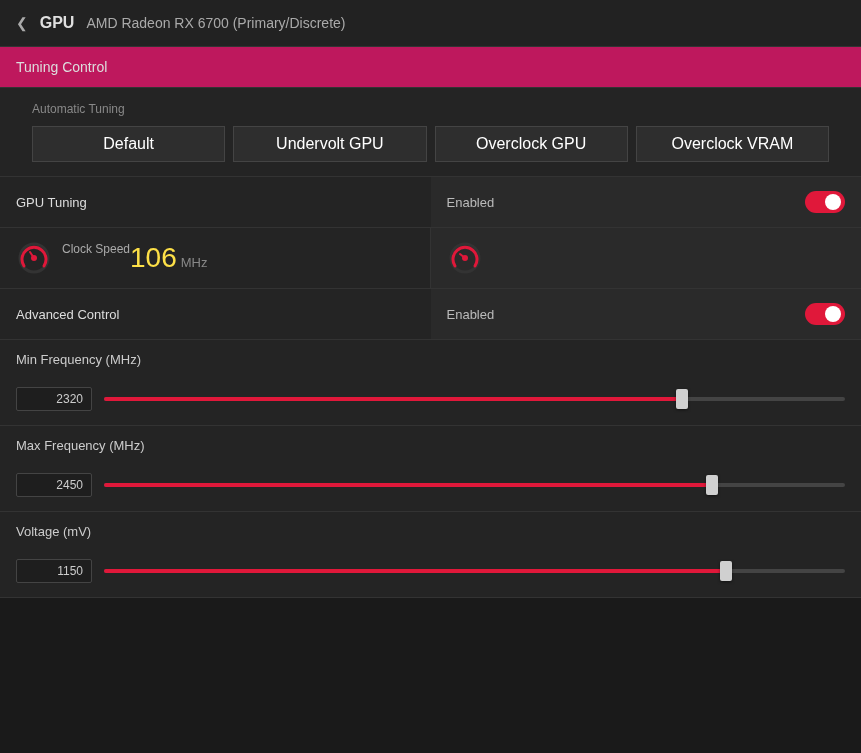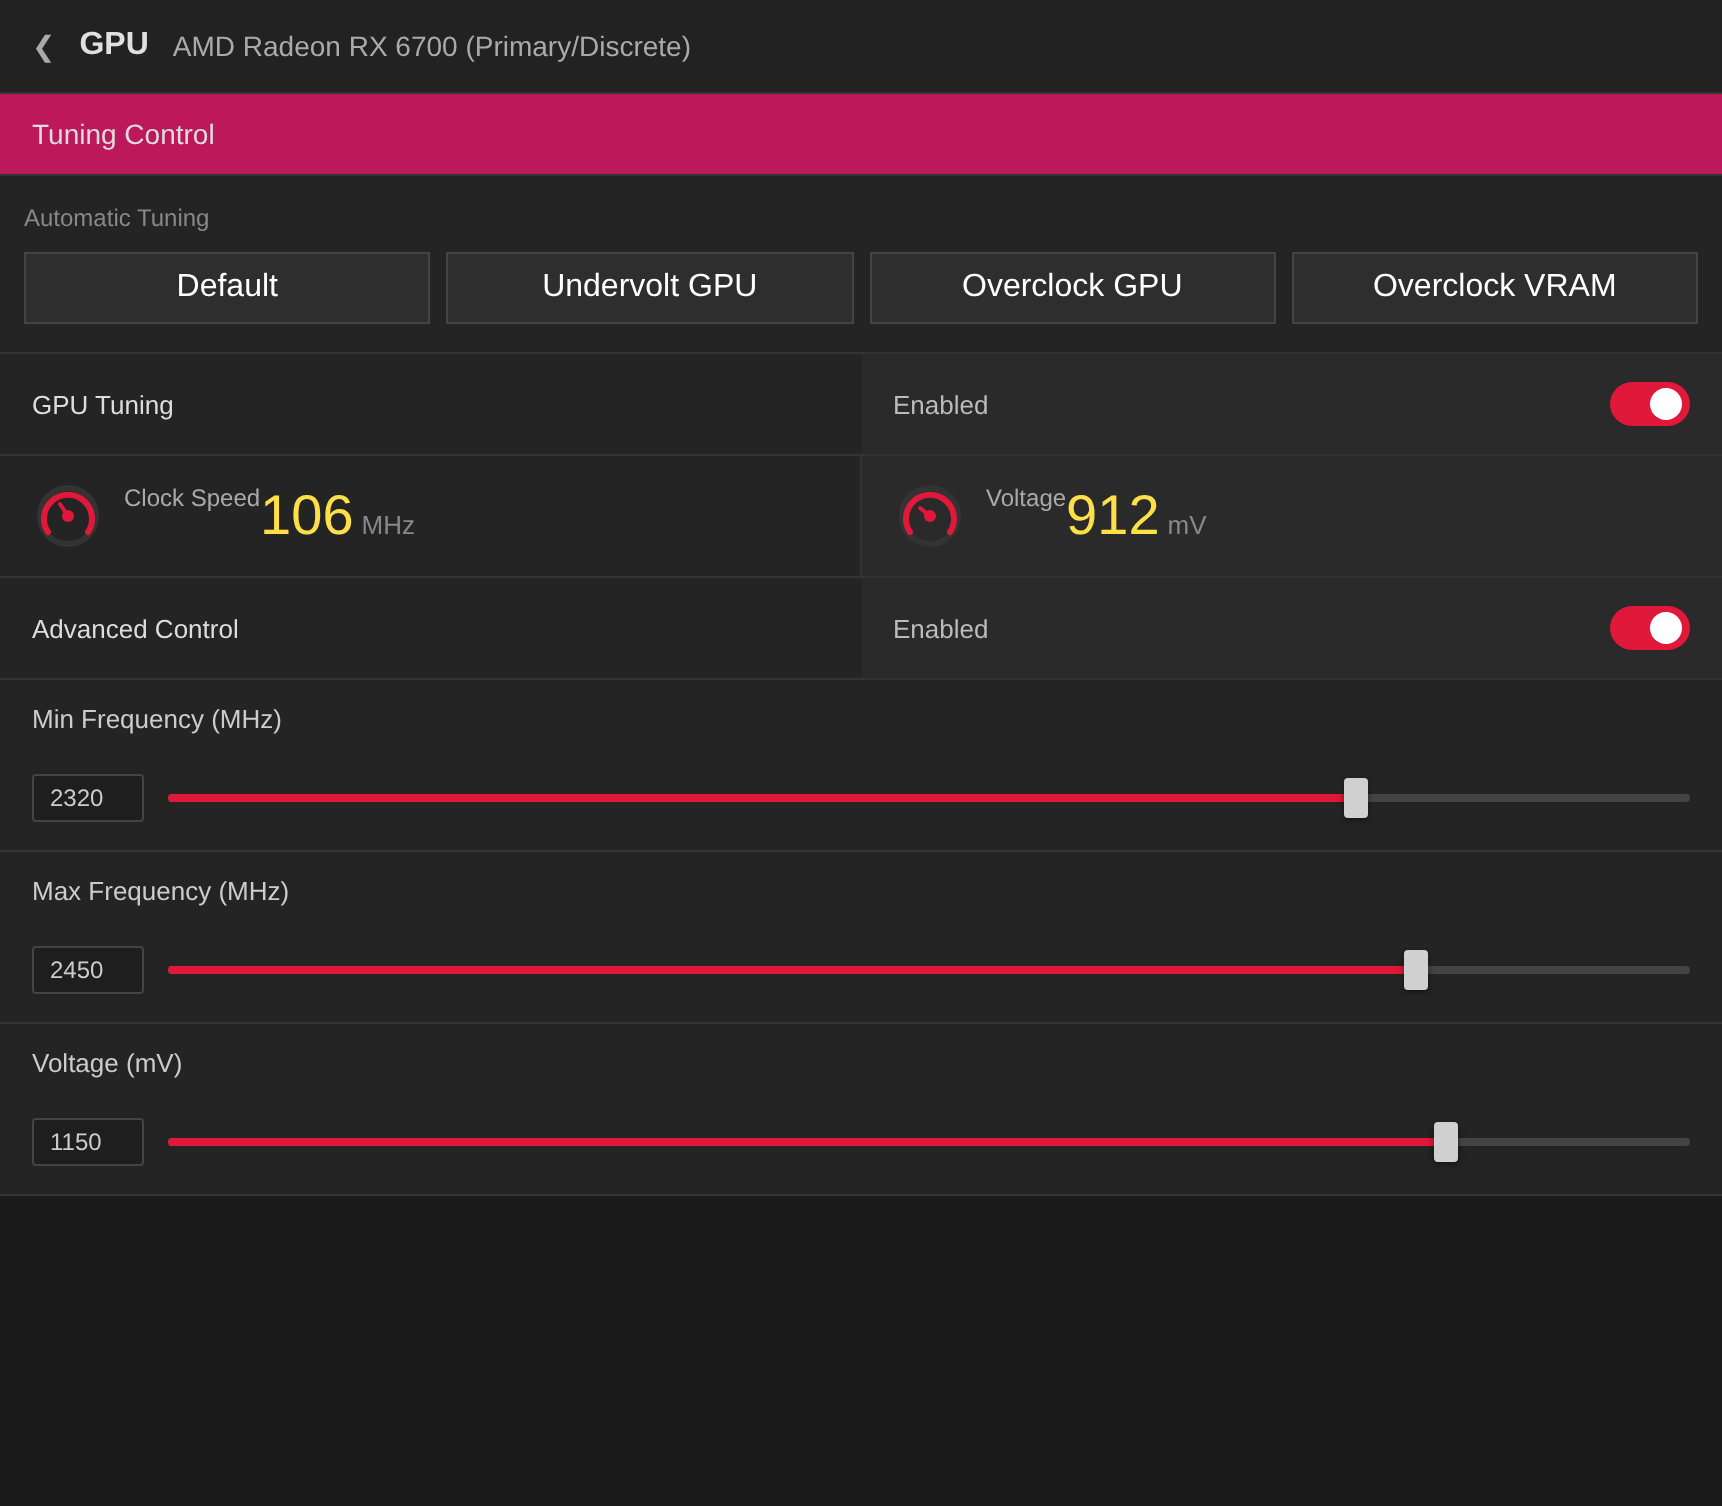--- a/index.html
+++ b/index.html
@@ -46,21 +46,21 @@
       font-size: 14px;
       color: #ddd;
     }
 
     .content-area {
       background: #242424;
     }
 
     
     .auto-tuning-section {
-      padding: 14px 12px;
+      padding: 14px 32px;
       border-bottom: 1px solid #333;
     }
     .auto-tuning-label {
       color: #888;
       font-size: 12px;
       margin-bottom: 10px;
     }
     .tuning-buttons {
       display: flex;
       gap: 8px;
@@ -200,22 +200,22 @@
       padding: 8px 16px 14px;
       gap: 12px;
       background: #242424;
     }
     .slider-value-box {
       background: #1e1e1e;
       border: 1px solid #444;
       color: #ccc;
       font-size: 12px;
       padding: 4px 8px;
-      width: 56px;
-      text-align: left;
+      width: 76px;
+      text-align: right;
       border-radius: 2px;
       flex-shrink: 0;
     }
     .slider-container {
       flex: 1;
       position: relative;
       height: 20px;
       display: flex;
       align-items: center;
     }
@@ -298,27 +298,20 @@
       </div>
     </div>
 
     <div class="metric-cell">
       <svg class="dial-icon" viewBox="0 0 36 36">
         <circle cx="18" cy="18" r="14" fill="none" stroke="#333" stroke-width="3"></circle>
         <path d="M 8 26 A 12 12 0 1 1 28 26" fill="none" stroke="#e0183a" stroke-width="3" stroke-linecap="round"></path>
         <circle cx="18" cy="18" r="3" fill="#e0183a"></circle>
         <line x1="18" y1="18" x2="13" y2="14" stroke="#e0183a" stroke-width="2" stroke-linecap="round"></line>
       </svg>
-      <div class="metric-content">
-        <div class="metric-label">Voltage</div>
-        <div class="metric-value-row">
-          <span class="metric-value">912</span>
-          <span class="metric-unit">mV</span>
-        </div>
-      </div>
     </div>
   </div>
 
   <div class="control-row">
     <div class="control-row-left">Advanced Control</div>
     <div class="control-row-right">
       <span class="control-row-enabled">Enabled</span>
       <label class="toggle-switch">
         <input type="checkbox" checked="" style="">
         <div class="toggle-track"></div>

